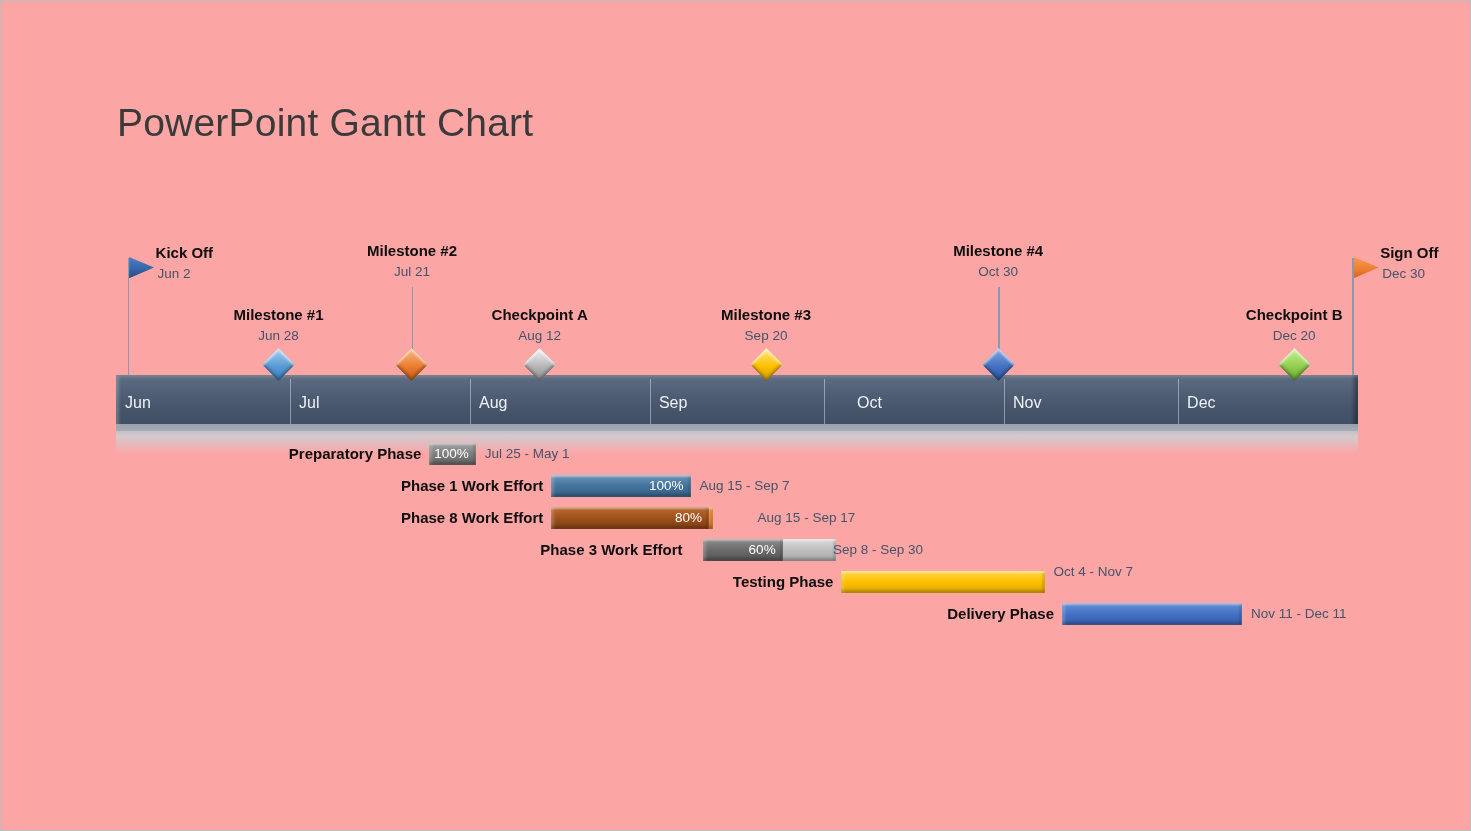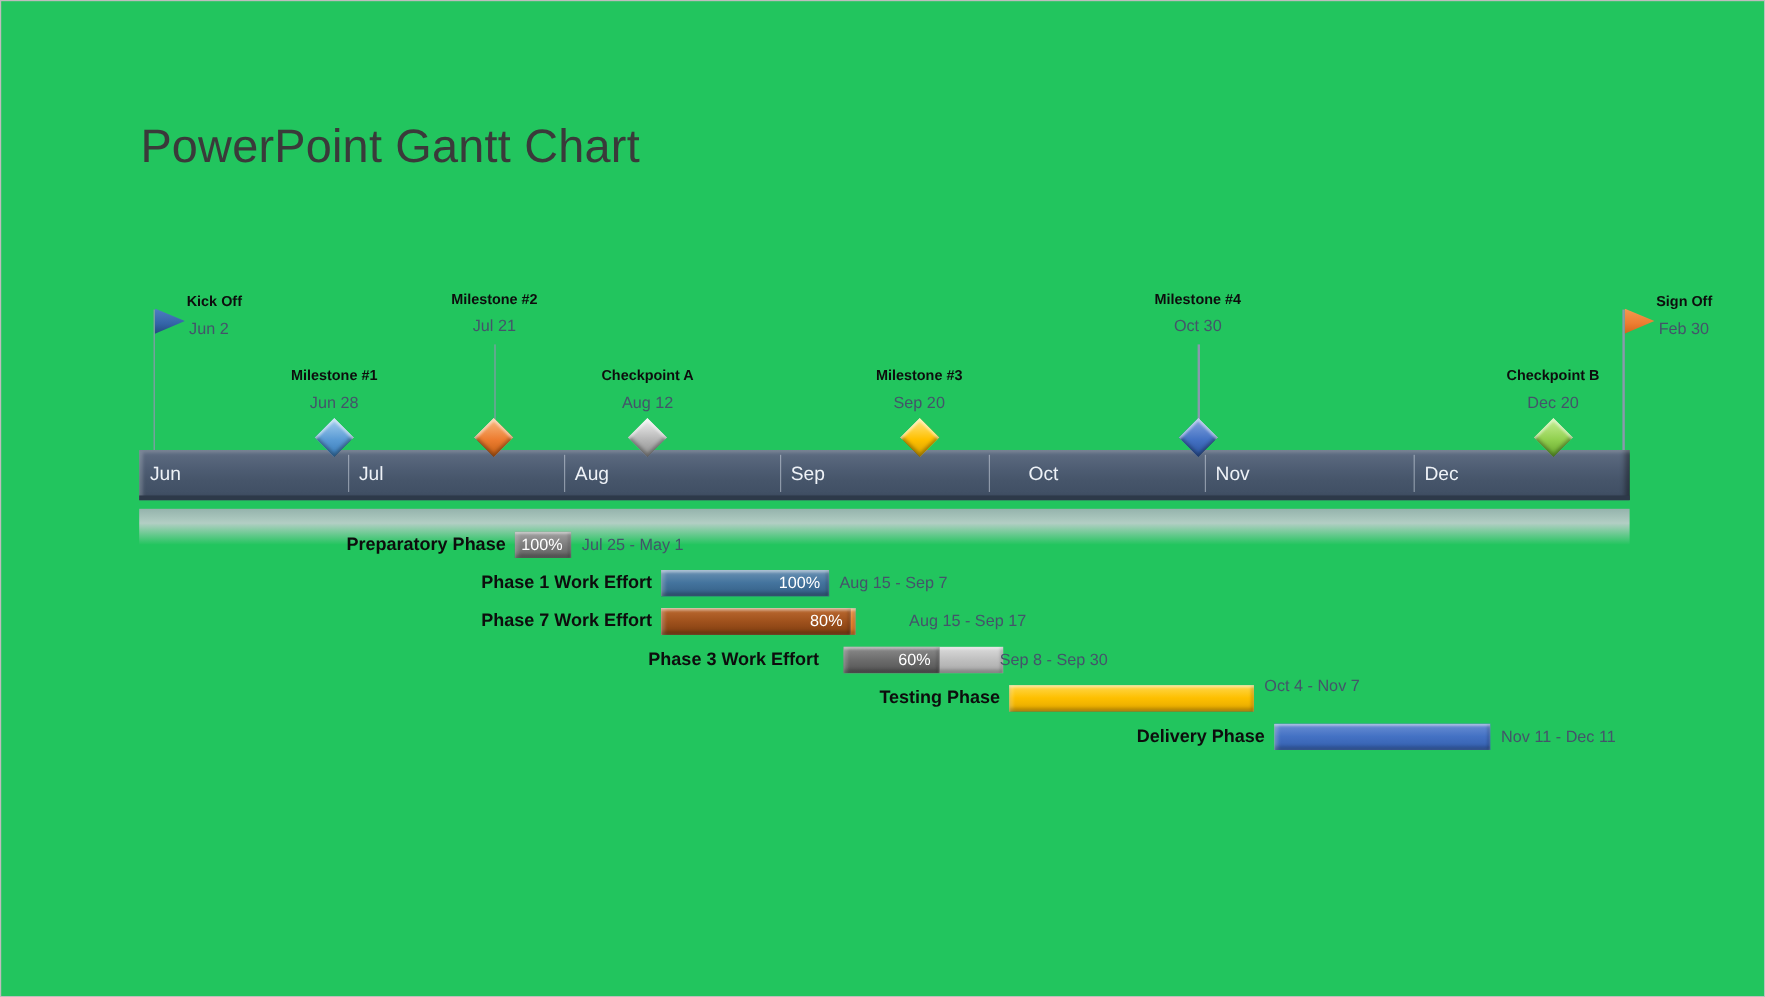--- a/index.html
+++ b/index.html
@@ -1,27 +1,27 @@
 <!DOCTYPE html>
 <html><head>
 <meta charset="utf-8">
 <style>
   html,body { margin:0; padding:0; background:#fff; }
   .slide {
     position:relative; width:1471px; height:831px; box-sizing:border-box;
-    border:1px solid #bdbdbd; background:#22c55e; overflow:hidden;
+    border:1px solid #bdbdbd; background:#fca5a5; overflow:hidden;
     font-family:"Liberation Sans", sans-serif;
   }
   .title {
     position:absolute; left:116px; top:100px;
     font-size:39px; font-weight:300; color:#3a3a3a; letter-spacing:0.2px;
   }
   
   .band {
-    position:absolute; left:115px; top:374px; width:1242px; height:42px;
+    position:absolute; left:115px; top:374px; width:1242px; height:56px;
     background:linear-gradient(180deg,#5f6d82 0%,#4d5c72 40%,#46556a 60%,#3e4d62 100%);
     box-shadow: inset 0 -4px 0 #2d3949,
                 inset 3px 2px 3px rgba(255,255,255,.20),
                 inset -4px -2px 4px rgba(0,0,0,.35);
   }
   .month-divider { position:absolute; top:4px; bottom:7px; width:1px; background:rgba(230,238,246,.45); }
   .month-label {
     position:absolute; top:0; height:100%; display:flex; align-items:center;
     color:#eef2f7; font-size:16px;
   }
@@ -35,21 +35,21 @@
   .diamond {
     position:absolute; width:23px; height:23px; transform:rotate(45deg);
     box-shadow: inset 2px 2px 2px rgba(255,255,255,.5), inset -2px -2px 3px rgba(0,0,0,.3);
   }
   .flag {
     position:absolute; width:25px; height:23px;
     clip-path:polygon(0 0,100% 46%,0 92%);
   }
   .ms-label {
     position:absolute; transform:translateX(-50%); white-space:nowrap;
-    font-size:12px; font-weight:bold; color:#0d0d0d;
+    font-size:15px; font-weight:bold; color:#0d0d0d;
   }
   .ms-date {
     position:absolute; transform:translateX(-50%); white-space:nowrap;
     font-size:13.5px; color:#44546a;
   }
   .ms-label.flag-side, .ms-date.flag-side { transform:none; }
   
   .task-label {
     position:absolute; transform:translateX(-100%); white-space:nowrap;
     font-size:15px; font-weight:bold; color:#0d0d0d; line-height:22px;
@@ -112,34 +112,34 @@
       <div class="ms-label" style="left: 997.168px; top: 241px;">Milestone #4</div>
       <div class="ms-date" style="left: 997.168px; top: 263px;">Oct 30</div>
       <div class="stem" style="left: 997.168px; top: 286px; height: 63px;"></div>
       <div class="diamond" style="left: 985.668px; top: 351.5px; background: linear-gradient(135deg, rgb(125, 159, 219) 8%, rgb(68, 114, 196) 55%, rgb(45, 85, 160) 96%);"></div>
       <div class="ms-label" style="left: 1293.16px; top: 305px;">Checkpoint B</div>
       <div class="ms-date" style="left: 1293.16px; top: 327px;">Dec 20</div>
       <div class="diamond" style="left: 1281.66px; top: 351.5px; background: linear-gradient(135deg, rgb(192, 236, 141) 8%, rgb(146, 208, 80) 55%, rgb(104, 169, 46) 96%);"></div>
       <div class="pole" style="left: 1351.2px; top: 257px; height: 117px;"></div>
       <div class="flag" style="left: 1352.7px; top: 256px; background: linear-gradient(rgb(244, 154, 82) 0%, rgb(237, 125, 49) 55%, rgb(207, 95, 23) 100%);"></div>
       <div class="ms-label flag-side" style="left: 1379.2px; top: 243px;">Sign Off</div>
-      <div class="ms-date flag-side" style="left: 1381.2px; top: 265px;">Feb 30</div>
+      <div class="ms-date flag-side" style="left: 1381.2px; top: 265px;">Dec 30</div>
     </div>
   <div id="tasks">
       <div class="task-label" style="left: 420.402px; top: 442px;">Preparatory Phase</div>
       <div class="task-bar" style="left: 428.402px; top: 442px; width: 46.4299px; background: linear-gradient(rgb(163, 163, 163) 0%, rgb(127, 127, 127) 48%, rgb(95, 95, 95) 100%);">
         <div class="task-pct" style="width: 39.4299px;">100%</div>
       </div>
       <div class="task-date" style="left: 483.832px; top: 442px;">Jul 25 - May 1</div>
       <div class="task-label" style="left: 542.28px; top: 474px;">Phase 1 Work Effort</div>
       <div class="task-bar" style="left: 550.28px; top: 474px; width: 139.29px; background: linear-gradient(rgb(109, 147, 180) 0%, rgb(68, 116, 158) 48%, rgb(51, 93, 131) 100%);">
         <div class="task-pct" style="width: 132.29px;">100%</div>
       </div>
       <div class="task-date" style="left: 698.57px; top: 474px;">Aug 15 - Sep 7</div>
-      <div class="task-label" style="left: 542.28px; top: 506px;">Phase 7 Work Effort</div>
+      <div class="task-label" style="left: 542.28px; top: 506px;">Phase 8 Work Effort</div>
       <div class="task-bar" style="left: 550.28px; top: 506px; width: 162px; background: linear-gradient(rgb(246, 167, 94) 0%, rgb(237, 138, 51) 48%, rgb(221, 116, 32) 100%);">
         <div class="task-fill" style="width: 157.862px; background: linear-gradient(rgb(188, 106, 49) 0%, rgb(160, 82, 29) 48%, rgb(126, 61, 16) 100%);"></div>
         <div class="task-pct" style="width: 150.862px;">80%</div>
       </div>
       <div class="task-date" style="left: 756.607px; top: 506px;">Aug 15 - Sep 17</div>
       <div class="task-label" style="left: 681.57px; top: 538px;">Phase 3 Work Effort</div>
       <div class="task-bar" style="left: 689.57px; top: 538px; width: 133.486px; background: linear-gradient(rgb(220, 220, 220) 0%, rgb(192, 192, 192) 48%, rgb(168, 168, 168) 100%); margin-left: 12px;">
         <div class="task-fill" style="width: 80.0916px; background: linear-gradient(rgb(140, 140, 140) 0%, rgb(109, 109, 109) 48%, rgb(82, 82, 82) 100%);"></div>
         <div class="task-pct" style="width: 73.0916px;">60%</div>
       </div>

